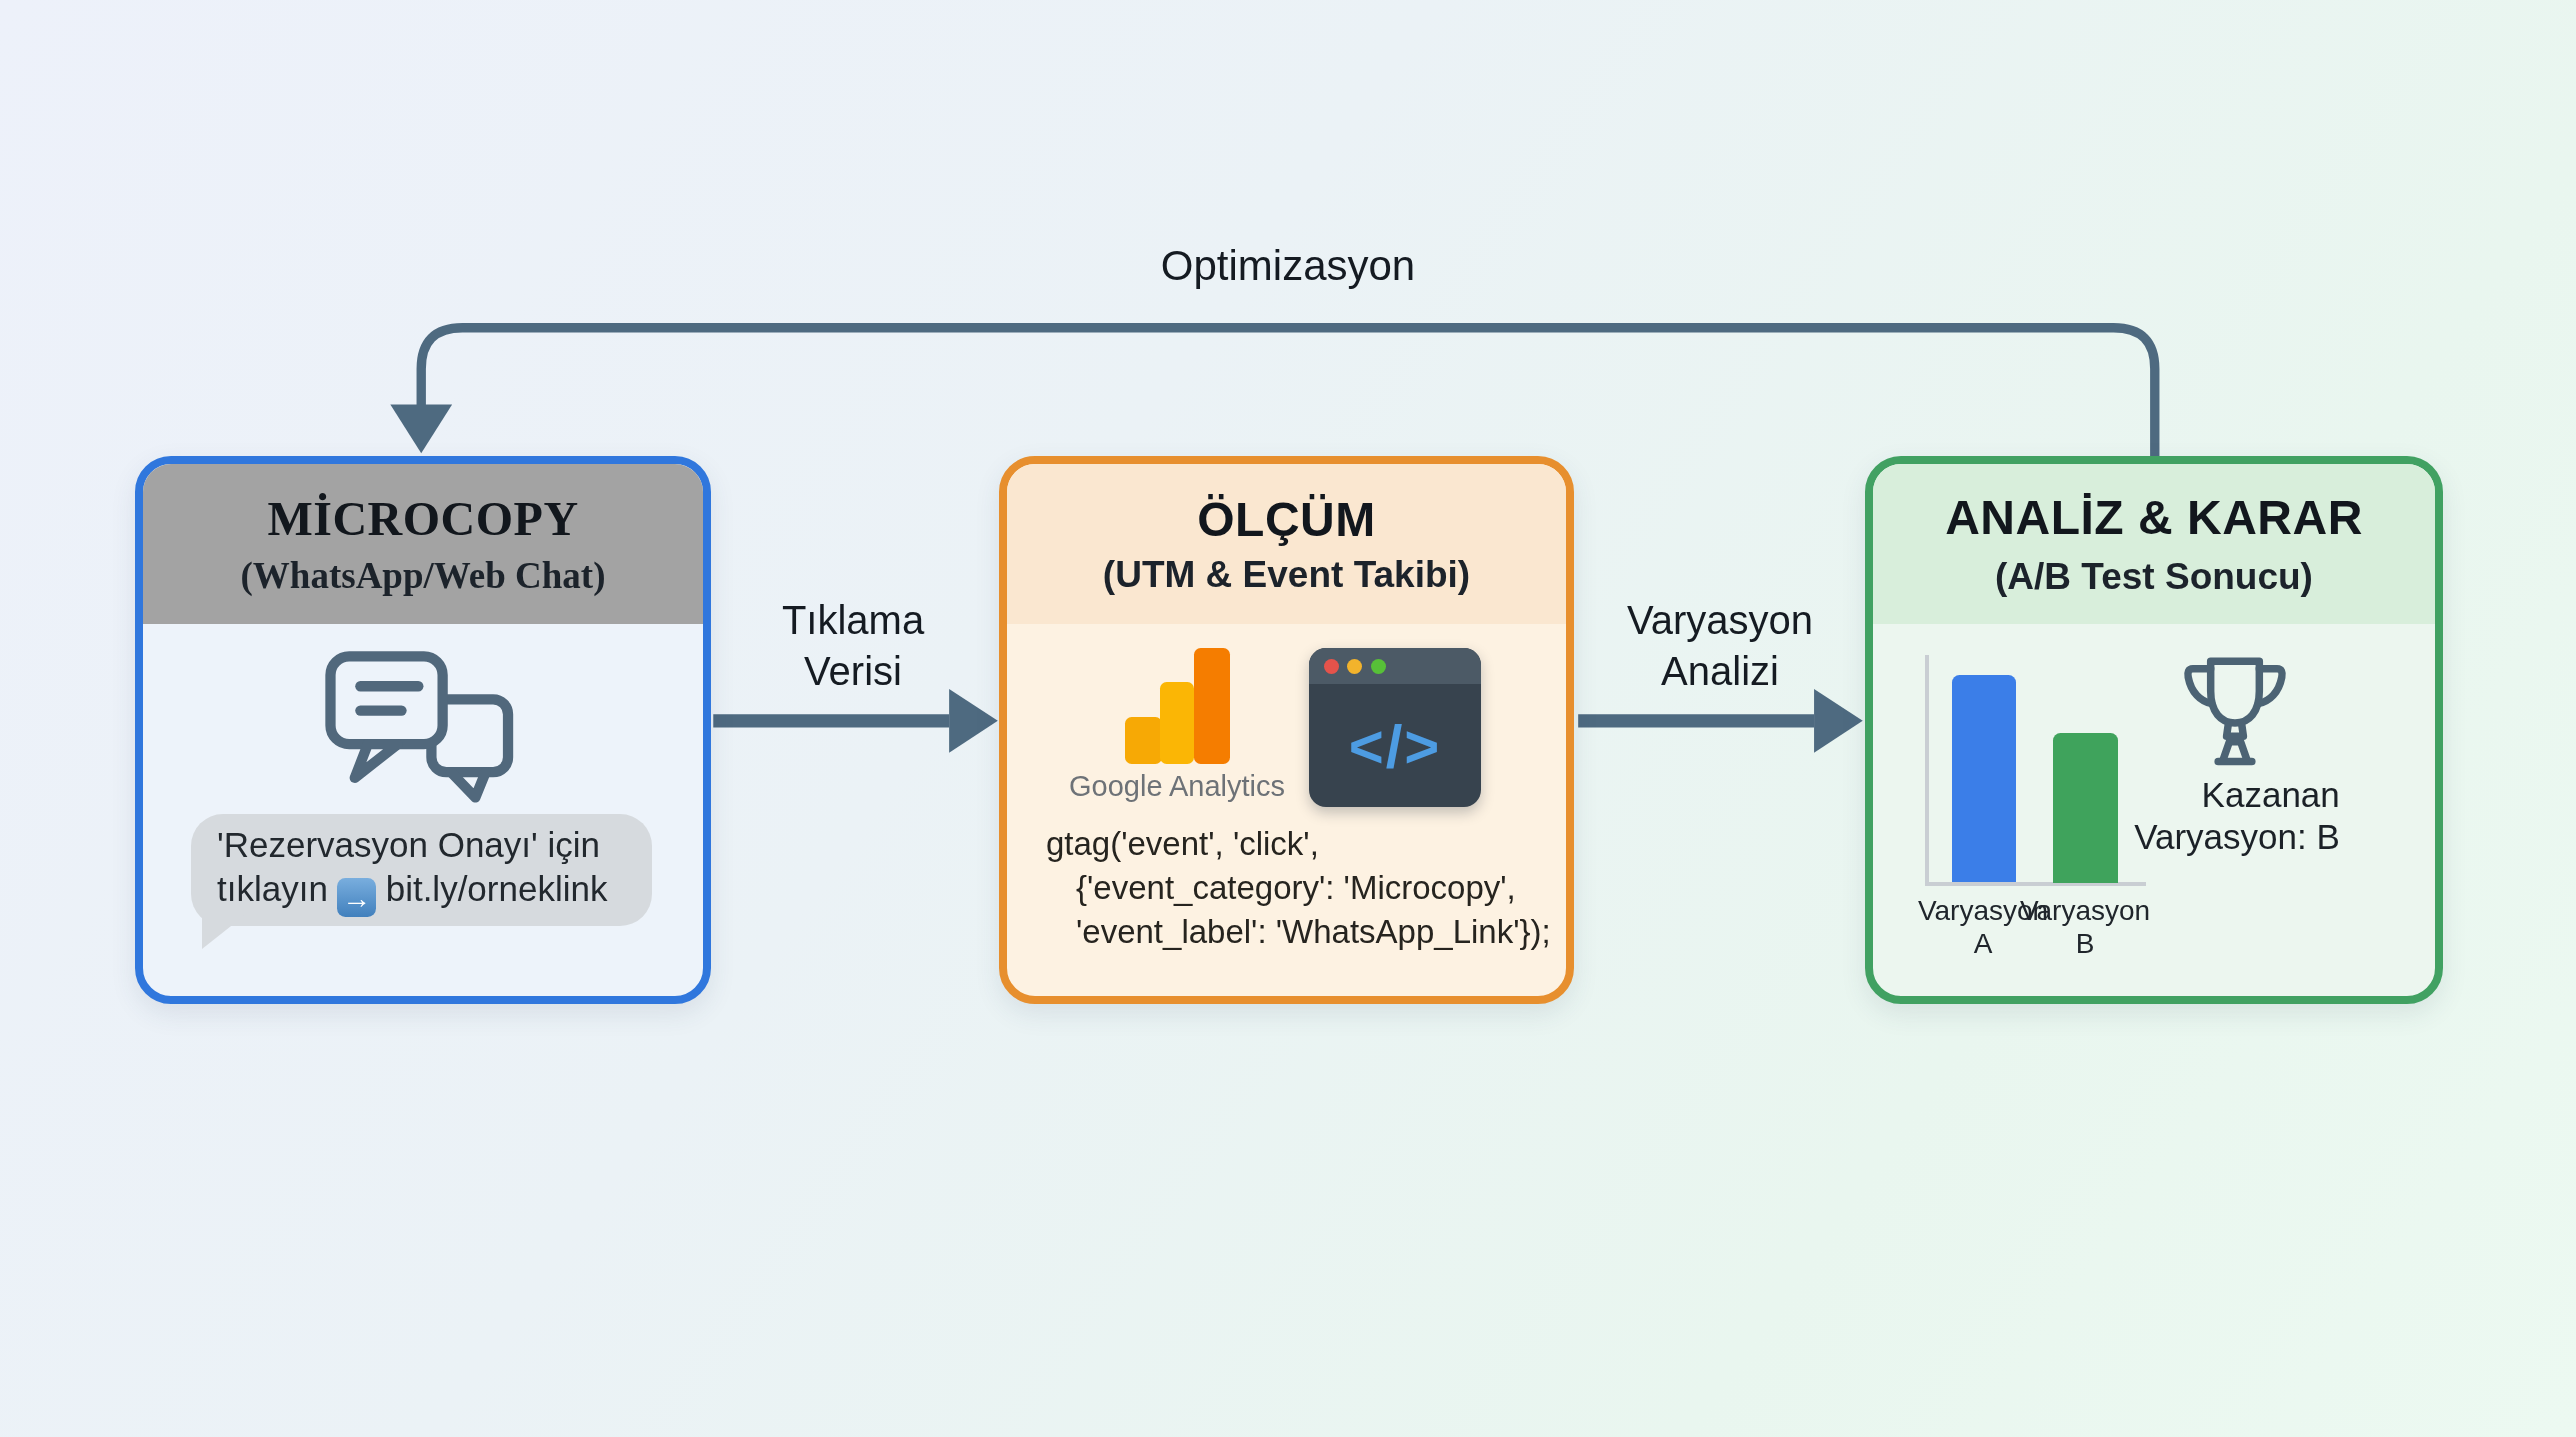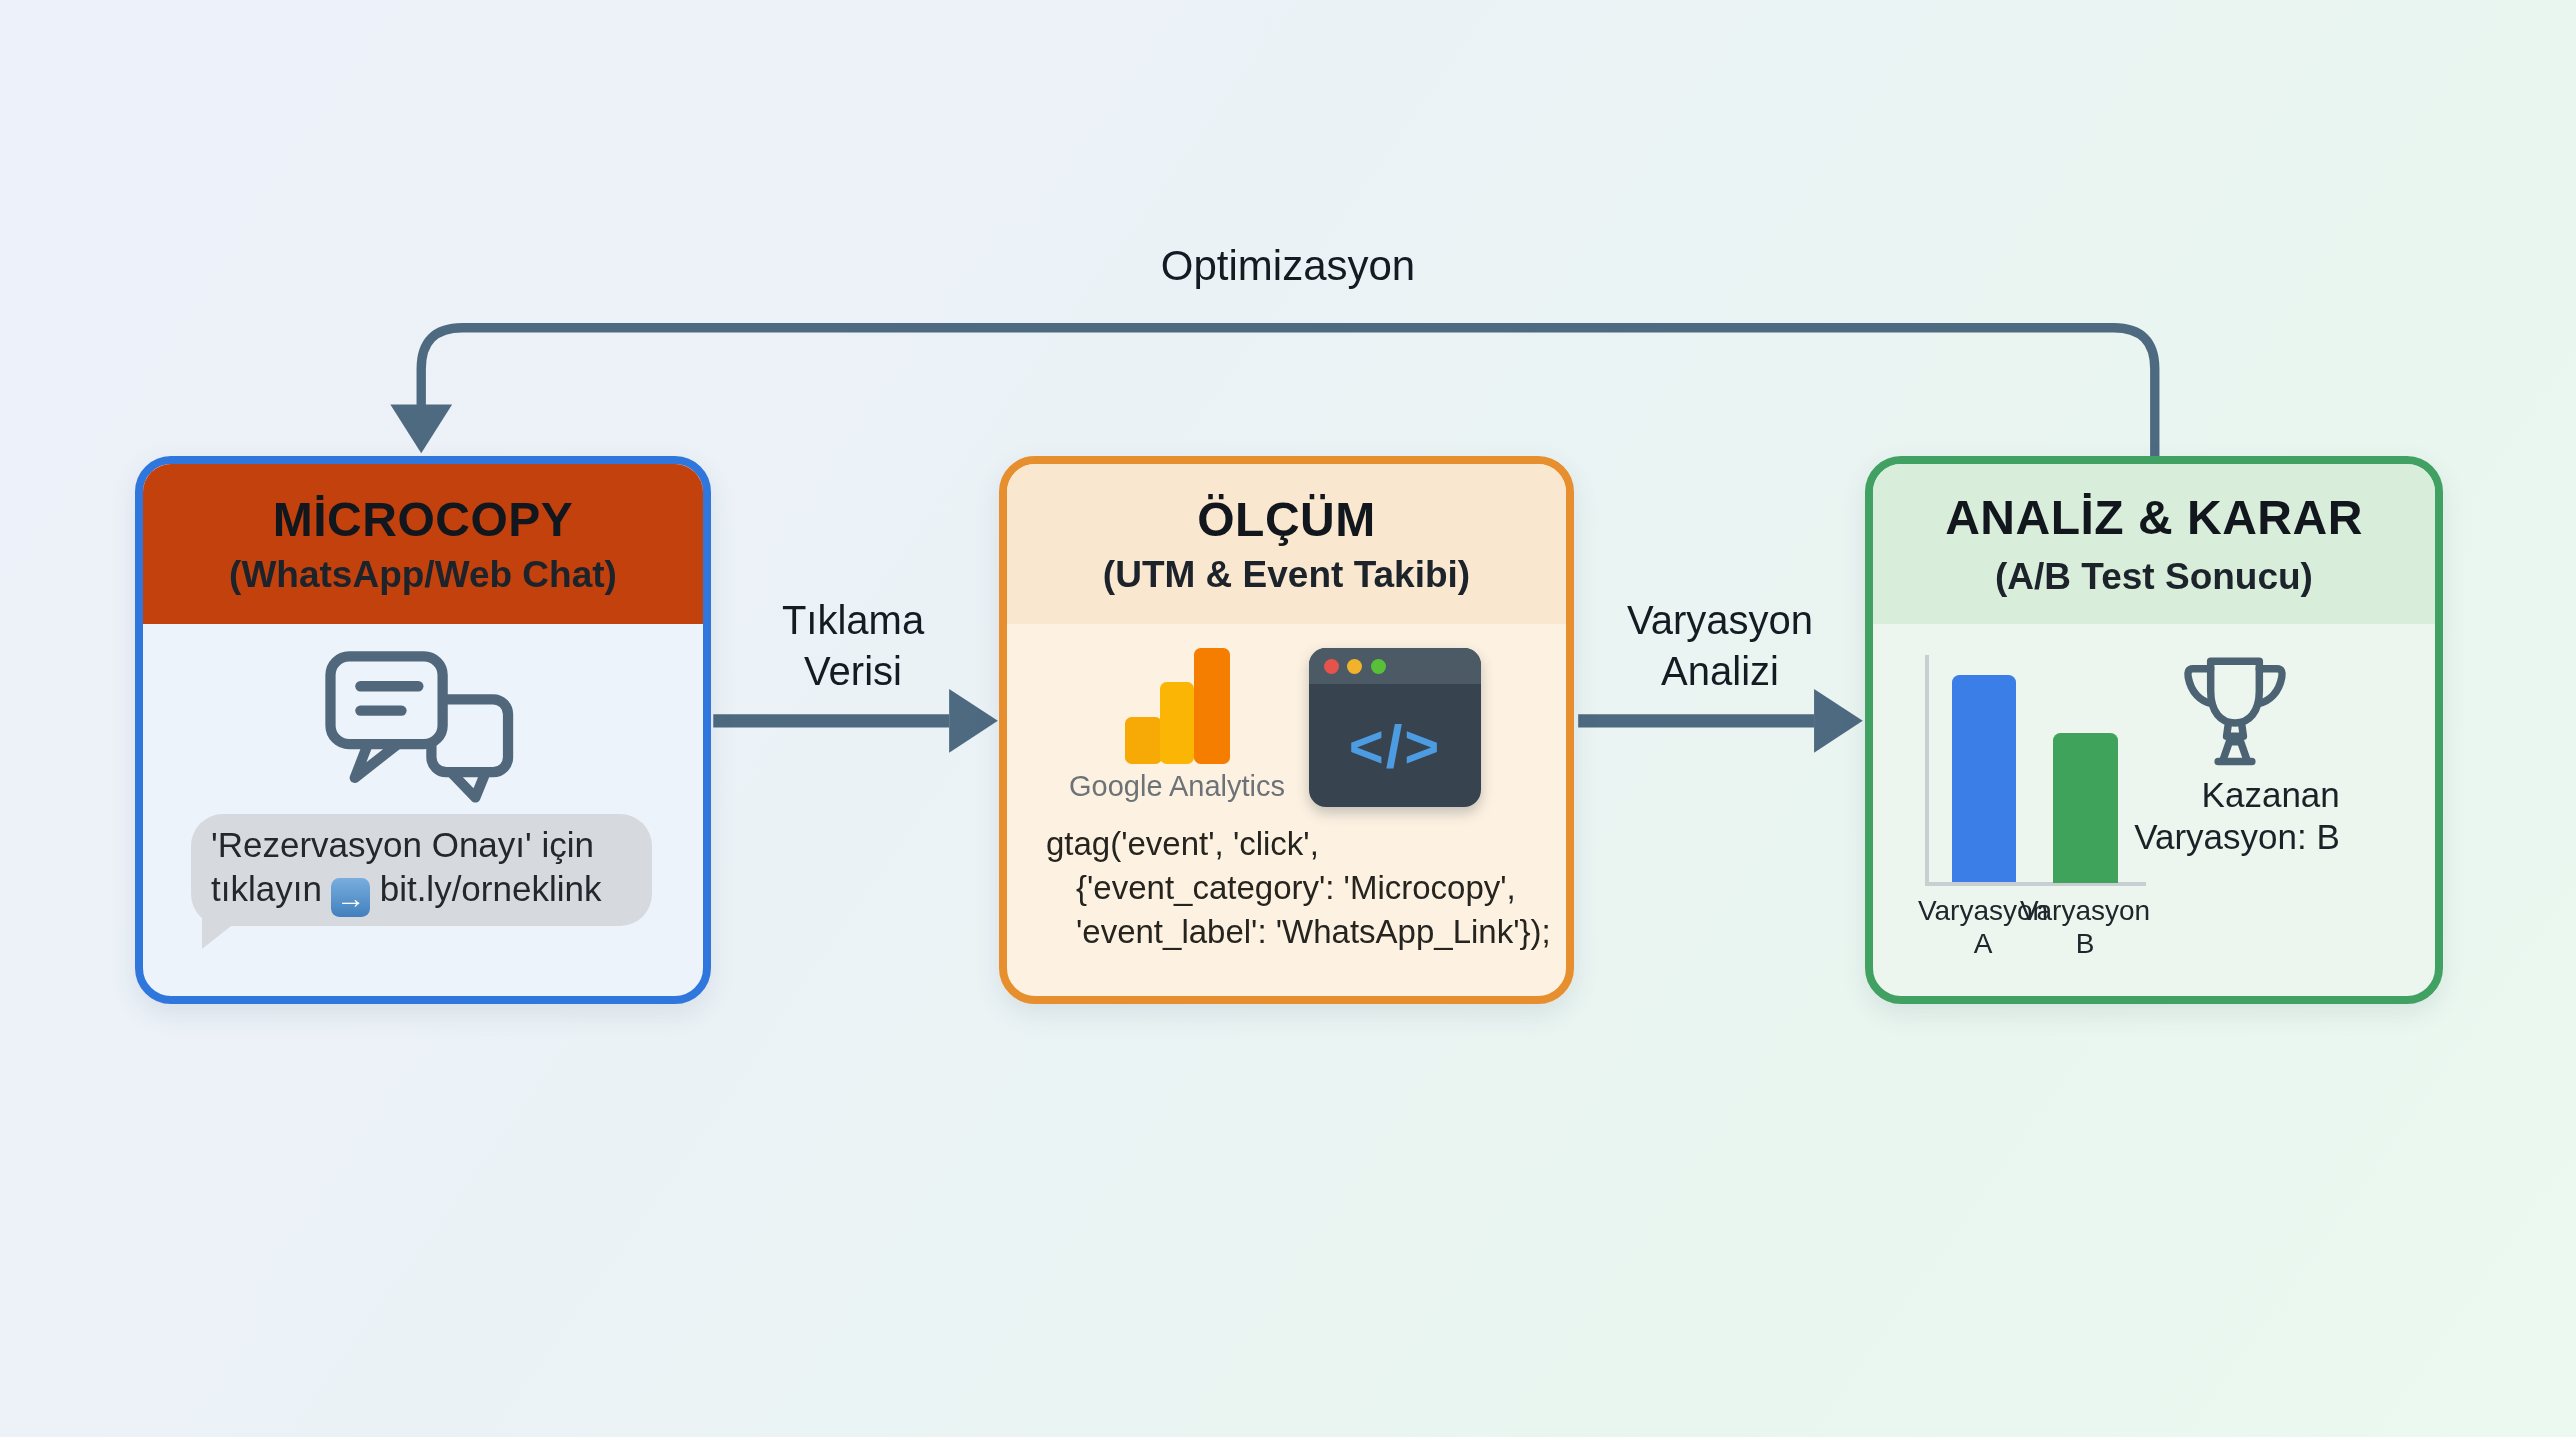--- a/index.html
+++ b/index.html
@@ -18,31 +18,31 @@
   .box{position:absolute;top:456px;height:548px;border-radius:36px;border:8.4px solid;
     box-shadow:0 9.4px 26px rgba(45,70,100,.10);overflow:hidden;box-sizing:border-box;}
   .box-header{height:160px;display:flex;flex-direction:column;justify-content:center;
     align-items:center;gap:7.5px;}
   .box-title{font-size:48px;font-weight:700;letter-spacing:0.5px;color:#12171d;}
   .box-sub{font-size:37px;font-weight:600;color:#1c232b;}
   .box-body{position:relative;height:371px;}
 
   
   .box-micro{left:135px;width:576px;border-color:#3077dd;background:#edf3fa;}
-  .box-micro .box-header{background:#c2410c;}
+  .box-micro .box-header{background:#a3a3a3;font-family:Liberation Serif, serif;}
   .box-olcum{left:999px;width:575px;border-color:#e78f2e;background:#fdf2e2;}
   .box-olcum .box-header{background:#fae7d0;}
   .box-analiz{left:1865px;width:578px;border-color:#41a162;background:#ecf6ef;}
   .box-analiz .box-header{background:#d8eedb;gap:11px;}
 
   
   .chat-icon{position:absolute;left:50%;top:22.5px;transform:translateX(-50%);}
   .bubble{position:absolute;left:48px;top:190px;width:461px;height:112px;
     background:#d6dade;border-radius:32px;display:flex;flex-direction:column;
-    justify-content:center;padding-left:20px;box-sizing:border-box;
+    justify-content:center;padding-left:26px;box-sizing:border-box;
     font-size:35px;font-weight:500;line-height:44px;color:#22282e;}
   .bubble::after{content:"";position:absolute;left:11.2px;bottom:-22.5px;width:0;height:0;
     border-top:34px solid #d6dade;border-right:43px solid transparent;}
   .emoji-arrow{display:inline-flex;justify-content:center;align-items:center;
     width:39px;height:39px;margin:0 9.4px;border-radius:8.4px;vertical-align:-6.6px;
     background:linear-gradient(180deg,#79aede 0%,#4180bd 100%);
     color:#fff;font-size:29px;font-weight:700;}
 
   
   .ga-logo{position:absolute;left:118px;top:24px;width:105px;height:116px;}

